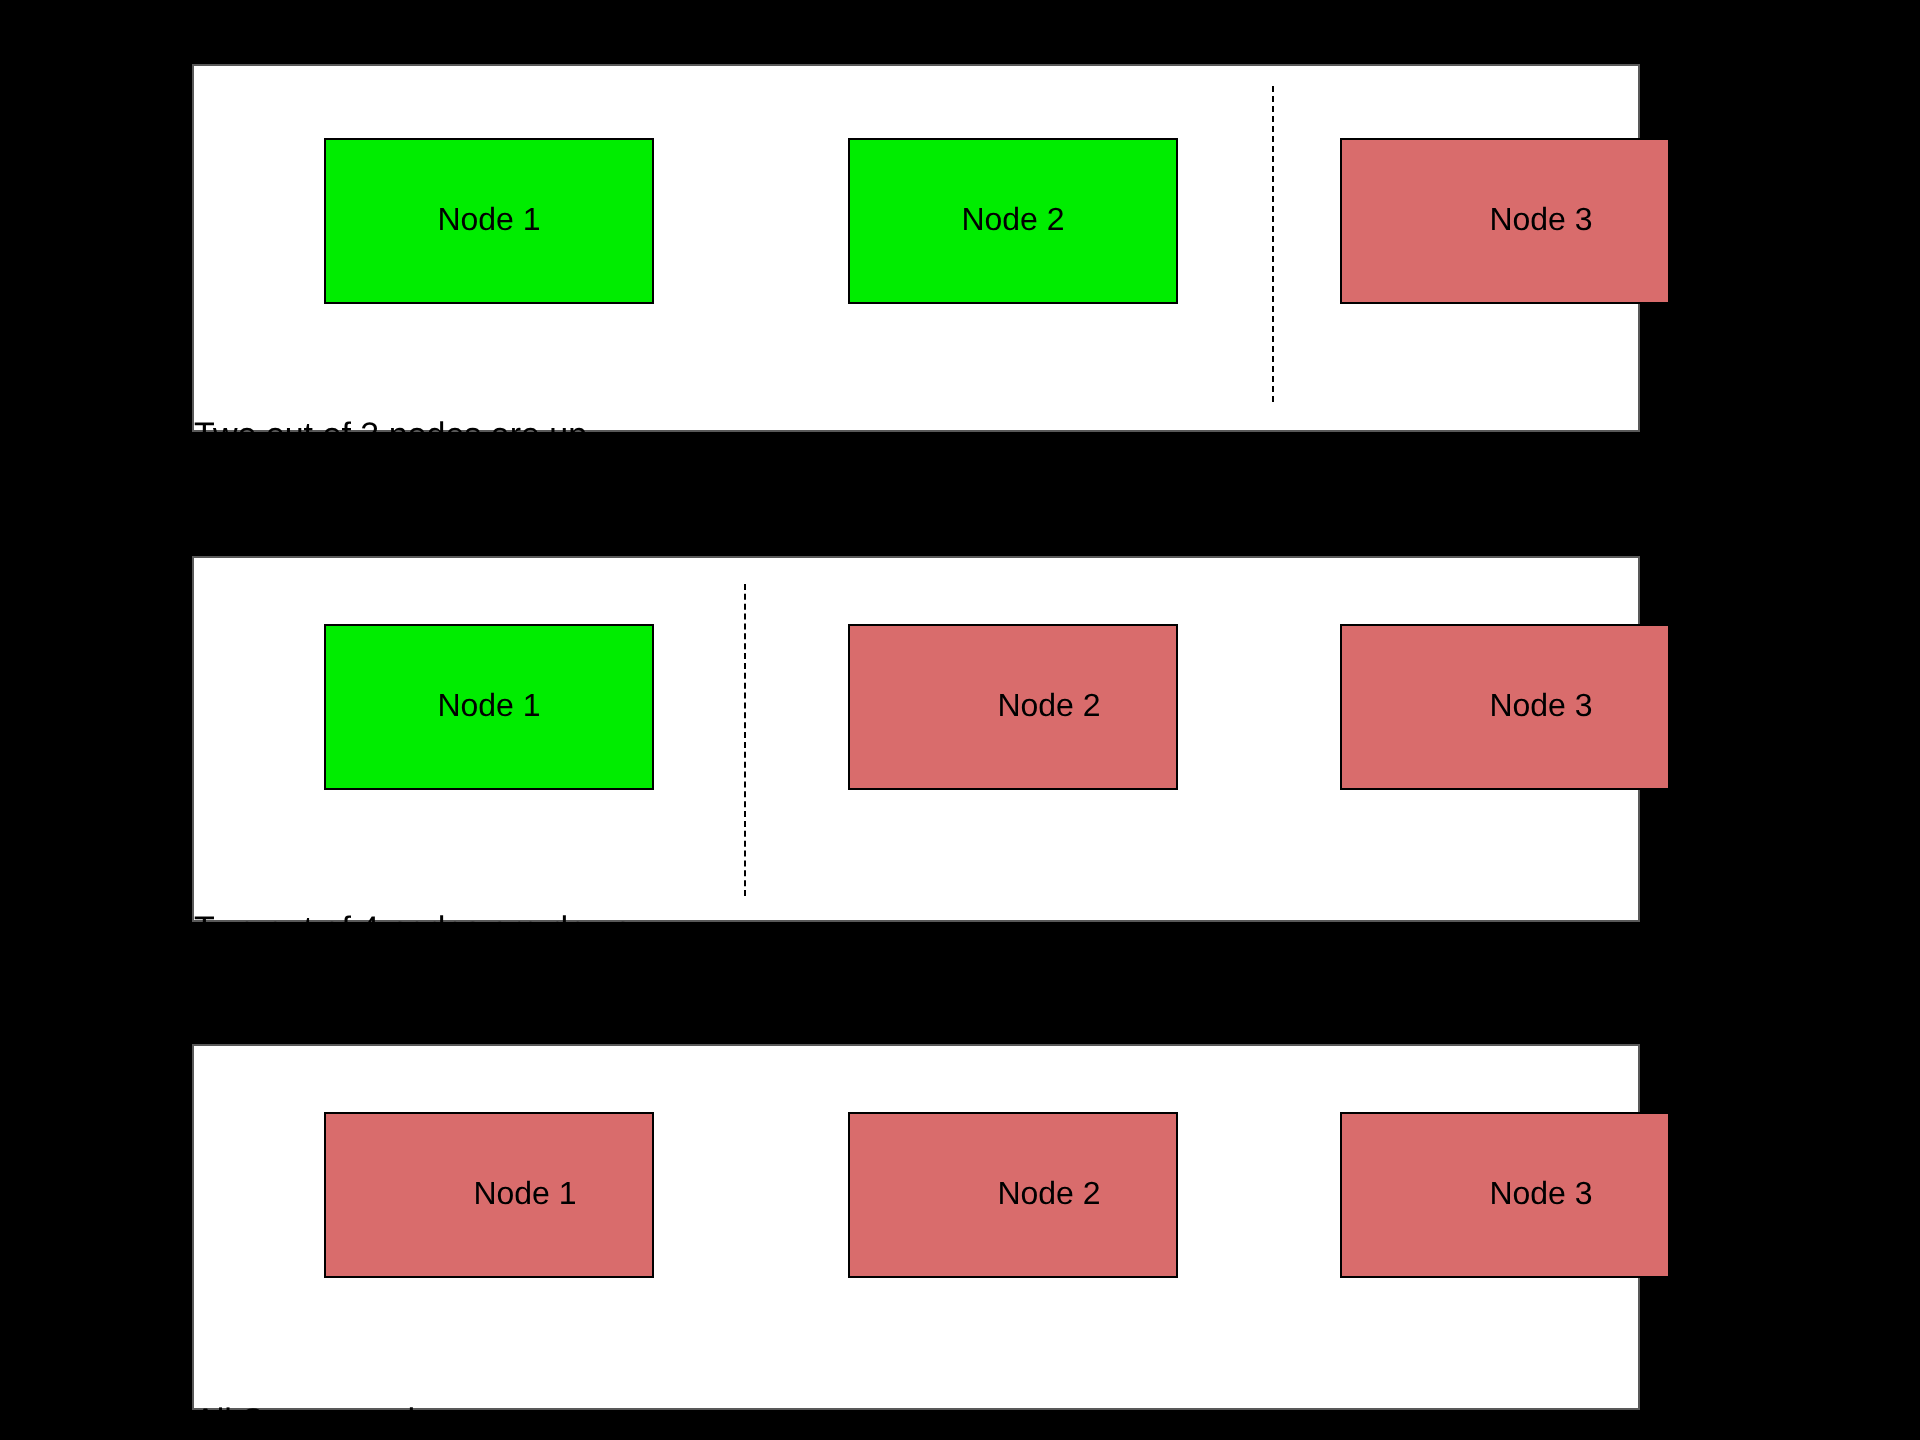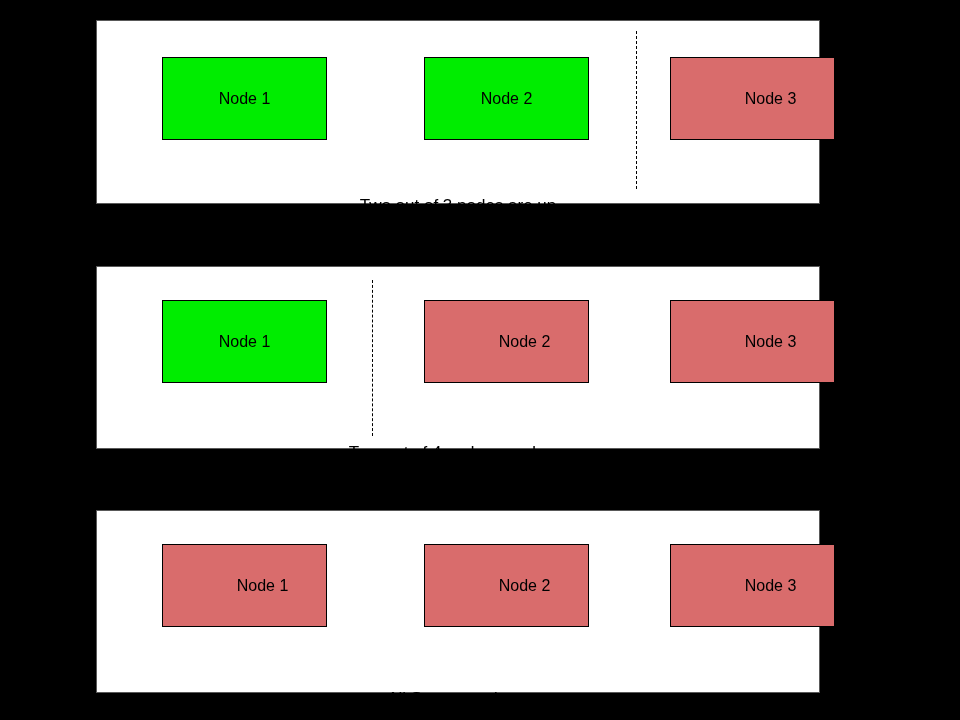--- a/index.html
+++ b/index.html
@@ -14,20 +14,21 @@
     position: relative;
     overflow: hidden;
   }
   .panel {
     position: absolute;
     left: 96px;
     width: 724px;
     background: var(--panel_bg, #fff);
     border: 1px solid var(--panel_border, #595959);
     box-sizing: border-box;
+    margin-top: 12px;
   }
   .panel-1 { top: 20px;  height: 184px; }
   .panel-2 { top: 266px; height: 183px; }
   .panel-3 { top: 510px; height: 183px; }
 
   .node {
     position: absolute;
     width: 165px;
     height: 83px;
     border: 1px solid var(--node_border, #000);
@@ -51,21 +52,20 @@
     width: 0;
     border-left: 1px dashed #000;
   }
   .panel-1 .divider { left: 539px; top: 10px; height: 158px; }
   .panel-2 .divider { left: 275px; top: 13px; height: 156px; }
 
   .caption {
     position: absolute;
     left: 0;
     right: 0;
-    text-align: center;
     font-size: 17px;
     line-height: 22px;
     color: var(--text, #000);
     white-space: pre;
   }
   .panel-1 .caption { top: 130px; }
   .panel-2 .caption { top: 131px; }
   .panel-3 .caption { top: 133px; }
 </style>
 </head>

